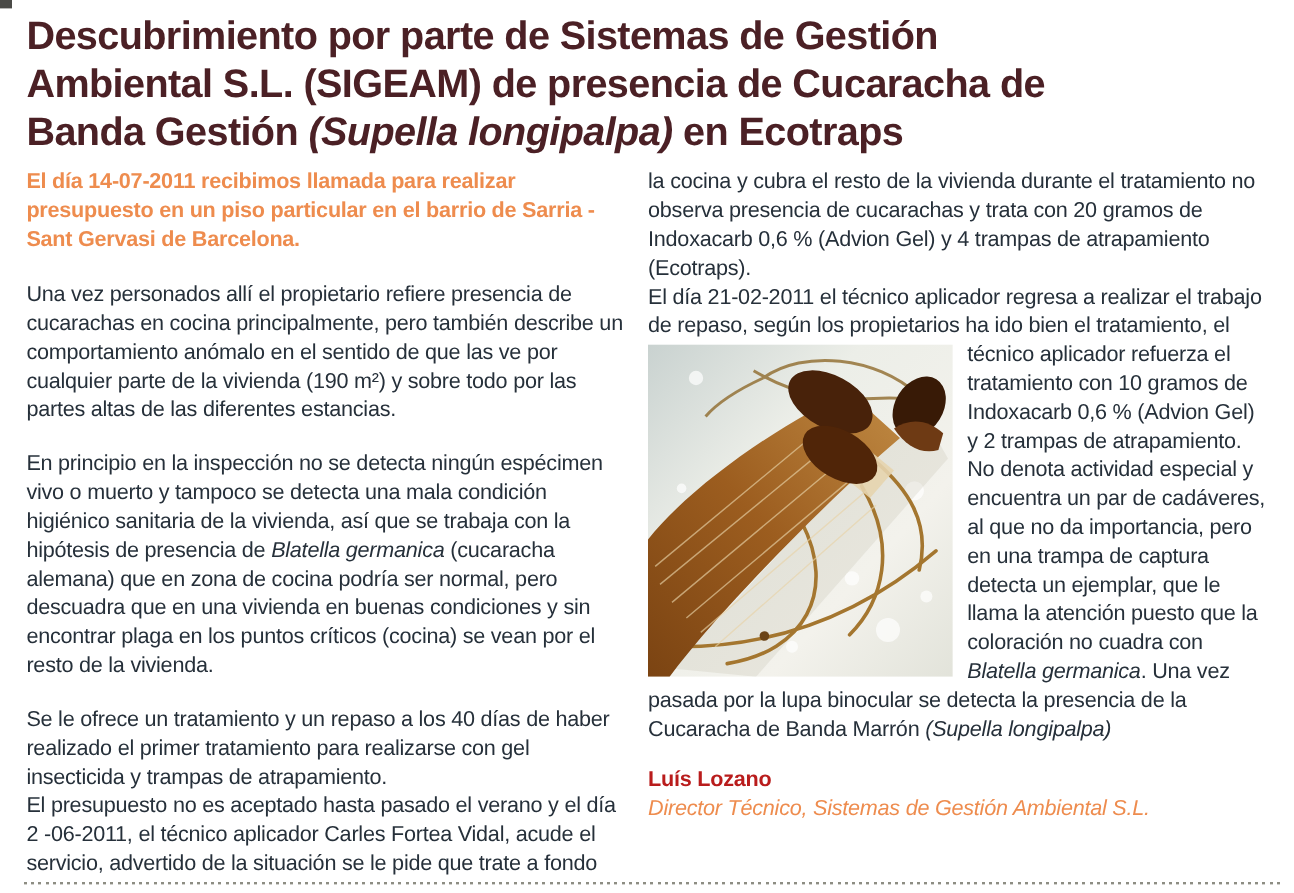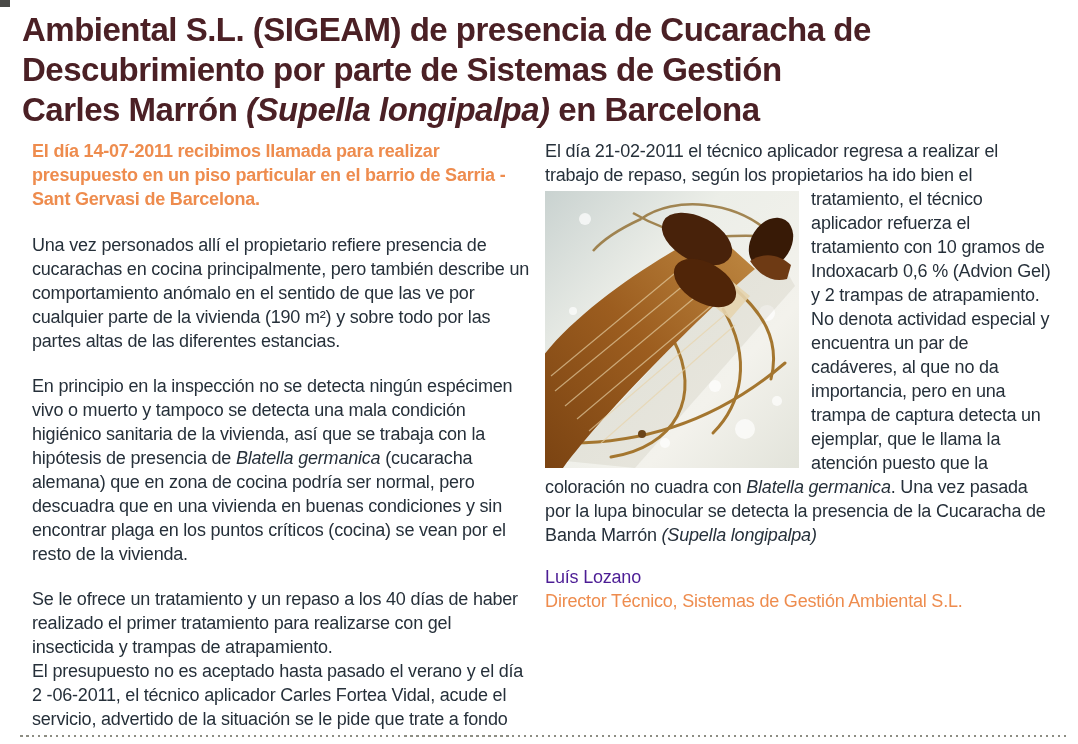--- a/index.html
+++ b/index.html
@@ -7,64 +7,65 @@
     position:relative;width:1078px;height:744px;background:#ffffff;overflow:hidden;
     font-family:"Liberation Sans","DejaVu Sans",sans-serif;color:#26303a;
   }
   .corner-mark{position:absolute;top:0;left:0;width:10px;height:7px;background:#4a4a47;}
   .title{
     margin:10px 22px 0 22px;color:#4b2025;font-weight:bold;font-size:33px;line-height:40px;
     letter-spacing:-0.5px;
   }
   .t-line{white-space:nowrap;}
   .italic{font-style:italic;text-align:right;}
-  .columns{display:flex;gap:14px;margin:9px 22px 0 32px;}
+  .columns{display:flex;gap:14px;margin:9px 22px 0 22px;}
   .col{font-size:18px;line-height:24px;letter-spacing:-0.2px;}
   .col-left{width:508px;}
   .col-right{width:520px;}
   p{margin:0 0 21px 0;}
   p.tight{margin:0;}
   .intro{color:#ee8c4e;font-weight:bold;margin:0 0 22px 0;}
   .flow{margin:0;}
   .photo-float{
     float:left;width:254px;height:277px;margin:4px 12px 2px 0;display:block;
   }
   .photo-float svg{display:block;}
   .signature{margin-top:18px;clear:none;}
-  .sig-name{font-weight:normal;color:#4c1d95;}
-  .sig-role{color:#ee8c4e;}
+  .sig-name{font-weight:bold;color:#b91c1c;}
+  .sig-role{color:#ee8c4e;font-style:italic;}
   .dotted-rule{
     position:absolute;left:20px;right:8px;bottom:7px;height:3px;
     background:repeating-linear-gradient(to right,#8d8d83 0 2.5px,transparent 2.5px 6px);
     background-size:auto 2.5px;background-repeat:repeat-x;background-position:left bottom;
   }
 </style>
 </head>
 <body>
 
 <div class="page">
   <div class="corner-mark"></div>
 
   <h1 class="title">
+    <div class="t-line">Descubrimiento por parte de Sistemas de Gestión</div>
     <div class="t-line">Ambiental S.L. (SIGEAM) de presencia de Cucaracha de</div>
-    <div class="t-line">Descubrimiento por parte de Sistemas de Gestión</div>
-    <div class="t-line"><span>Carles Marrón </span><span class="italic">(Supella longipalpa)</span><span> en Barcelona</span></div>
+    <div class="t-line"><span>Banda Gestión </span><span class="italic">(Supella longipalpa)</span><span> en Ecotraps</span></div>
   </h1>
 
   <div class="columns">
 
     <div class="col col-left">
       <p class="intro">El día 14-07-2011 recibimos llamada para realizar presupuesto en un piso particular en el barrio de Sarria -Sant Gervasi de Barcelona.</p>
       <p>Una vez personados allí el propietario refiere presencia de cucarachas en cocina principalmente, pero también describe un comportamiento anómalo en el sentido de que las ve por cualquier parte de la vivienda (190 m²) y sobre todo por las partes altas de las diferentes estancias.</p>
       <p><span>En principio en la inspección no se detecta ningún espécimen vivo o muerto y tampoco se detecta una mala condición higiénico sanitaria de la vivienda, así que se trabaja con la hipótesis de presencia de </span><span class="italic">Blatella germanica</span><span> (cucaracha alemana) que en zona de cocina podría ser normal, pero descuadra que en una vivienda en buenas condiciones y sin encontrar plaga en los puntos críticos (cocina) se vean por el resto de la vivienda.</span></p>
       <p class="tight">Se le ofrece un tratamiento y un repaso a los 40 días de haber realizado el primer tratamiento para realizarse con gel insecticida y trampas de atrapamiento.</p>
       <p class="tight">El presupuesto no es aceptado hasta pasado el verano y el día 2 -06-2011, el técnico aplicador Carles Fortea Vidal, acude el servicio, advertido de la situación se le pide que trate a fondo</p>
     </div>
 
     <div class="col col-right">
+      <p class="tight">la cocina y cubra el resto de la vivienda durante el tratamiento no observa presencia de cucarachas y trata con 20 gramos de Indoxacarb 0,6 % (Advion Gel) y 4 trampas de atrapamiento (Ecotraps).</p>
 
       <div class="flow">
         <span>El día 21-02-2011 el técnico aplicador regresa a realizar el trabajo de repaso, según los propietarios ha ido bien el </span><span class="photo-float">
             <svg viewBox="0 0 254 277" width="254" height="277" preserveAspectRatio="none" aria-hidden="true">
           <defs>
             <linearGradient id="bgG" x1="0" y1="0" x2="1" y2="1">
               <stop offset="0" stop-color="#c9d2d0"></stop>
               <stop offset="0.35" stop-color="#eceee8"></stop>
               <stop offset="0.7" stop-color="#f3f2ec"></stop>
               <stop offset="1" stop-color="#e2e3da"></stop>

